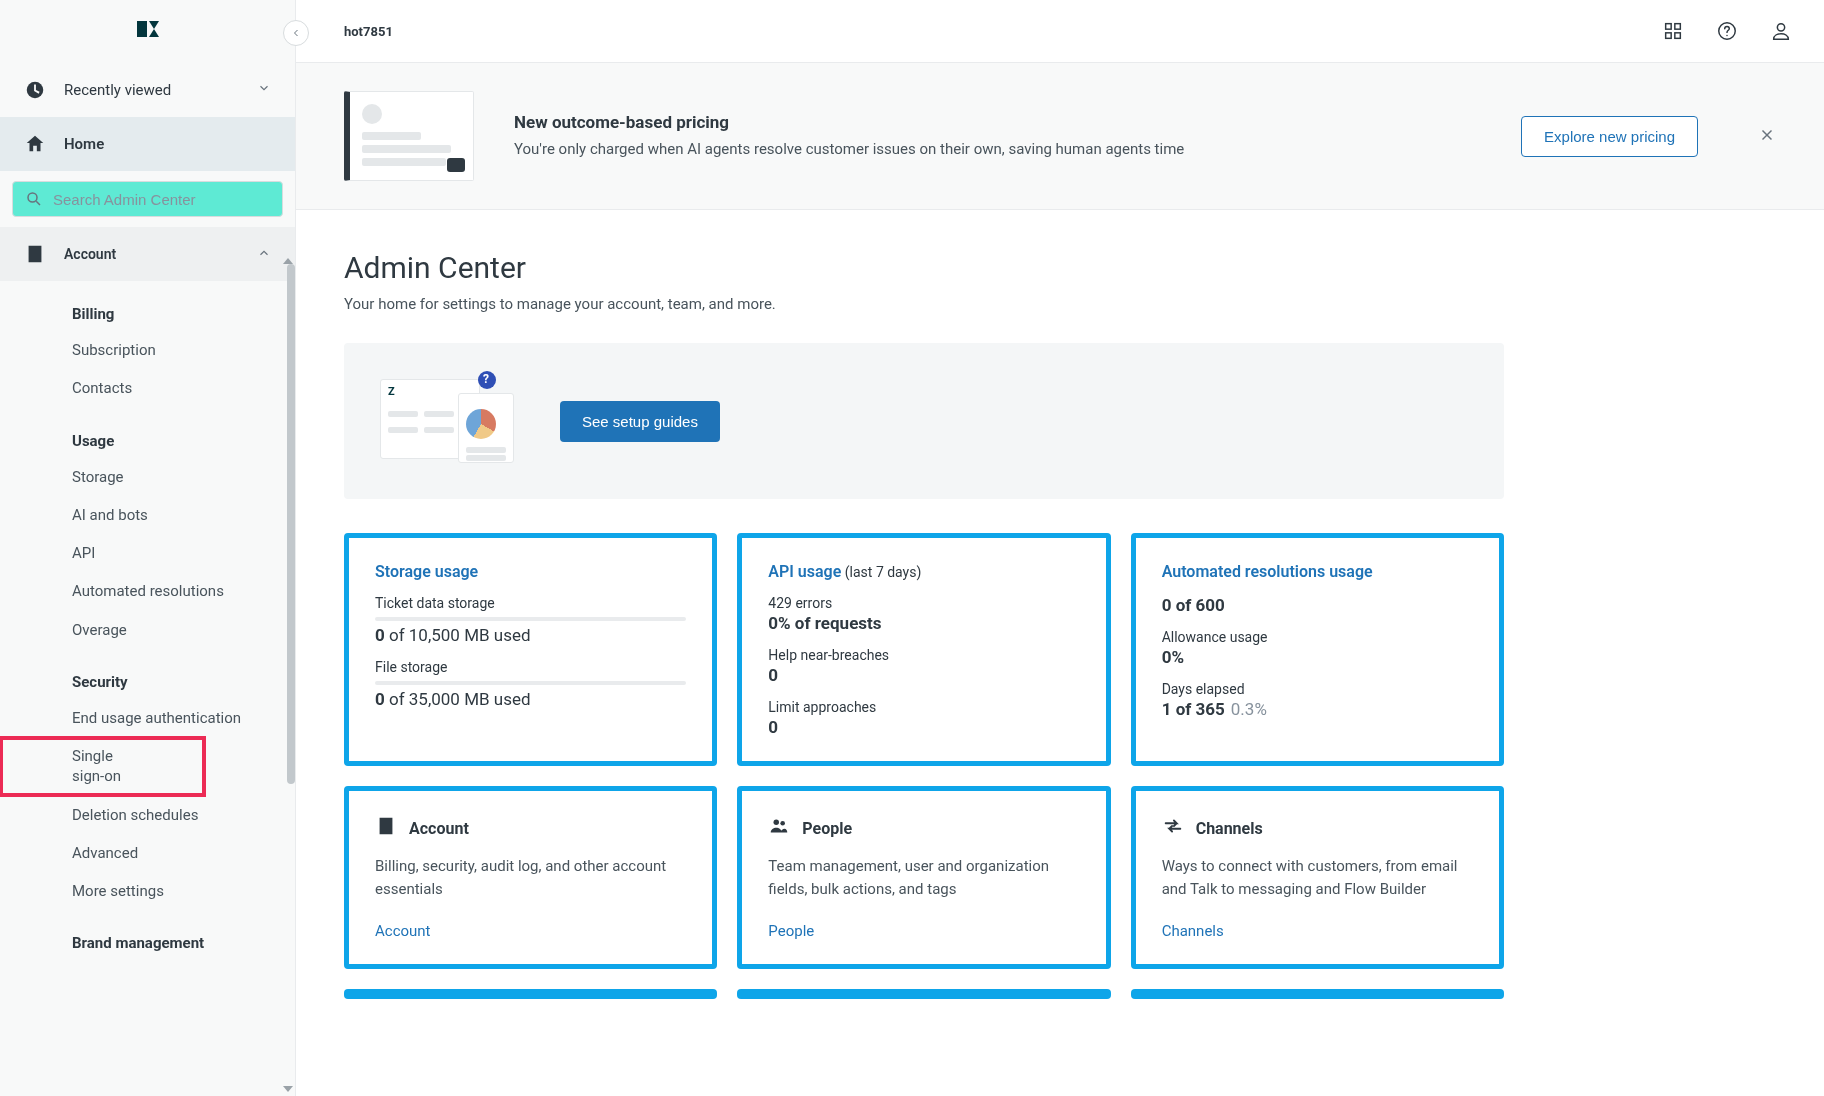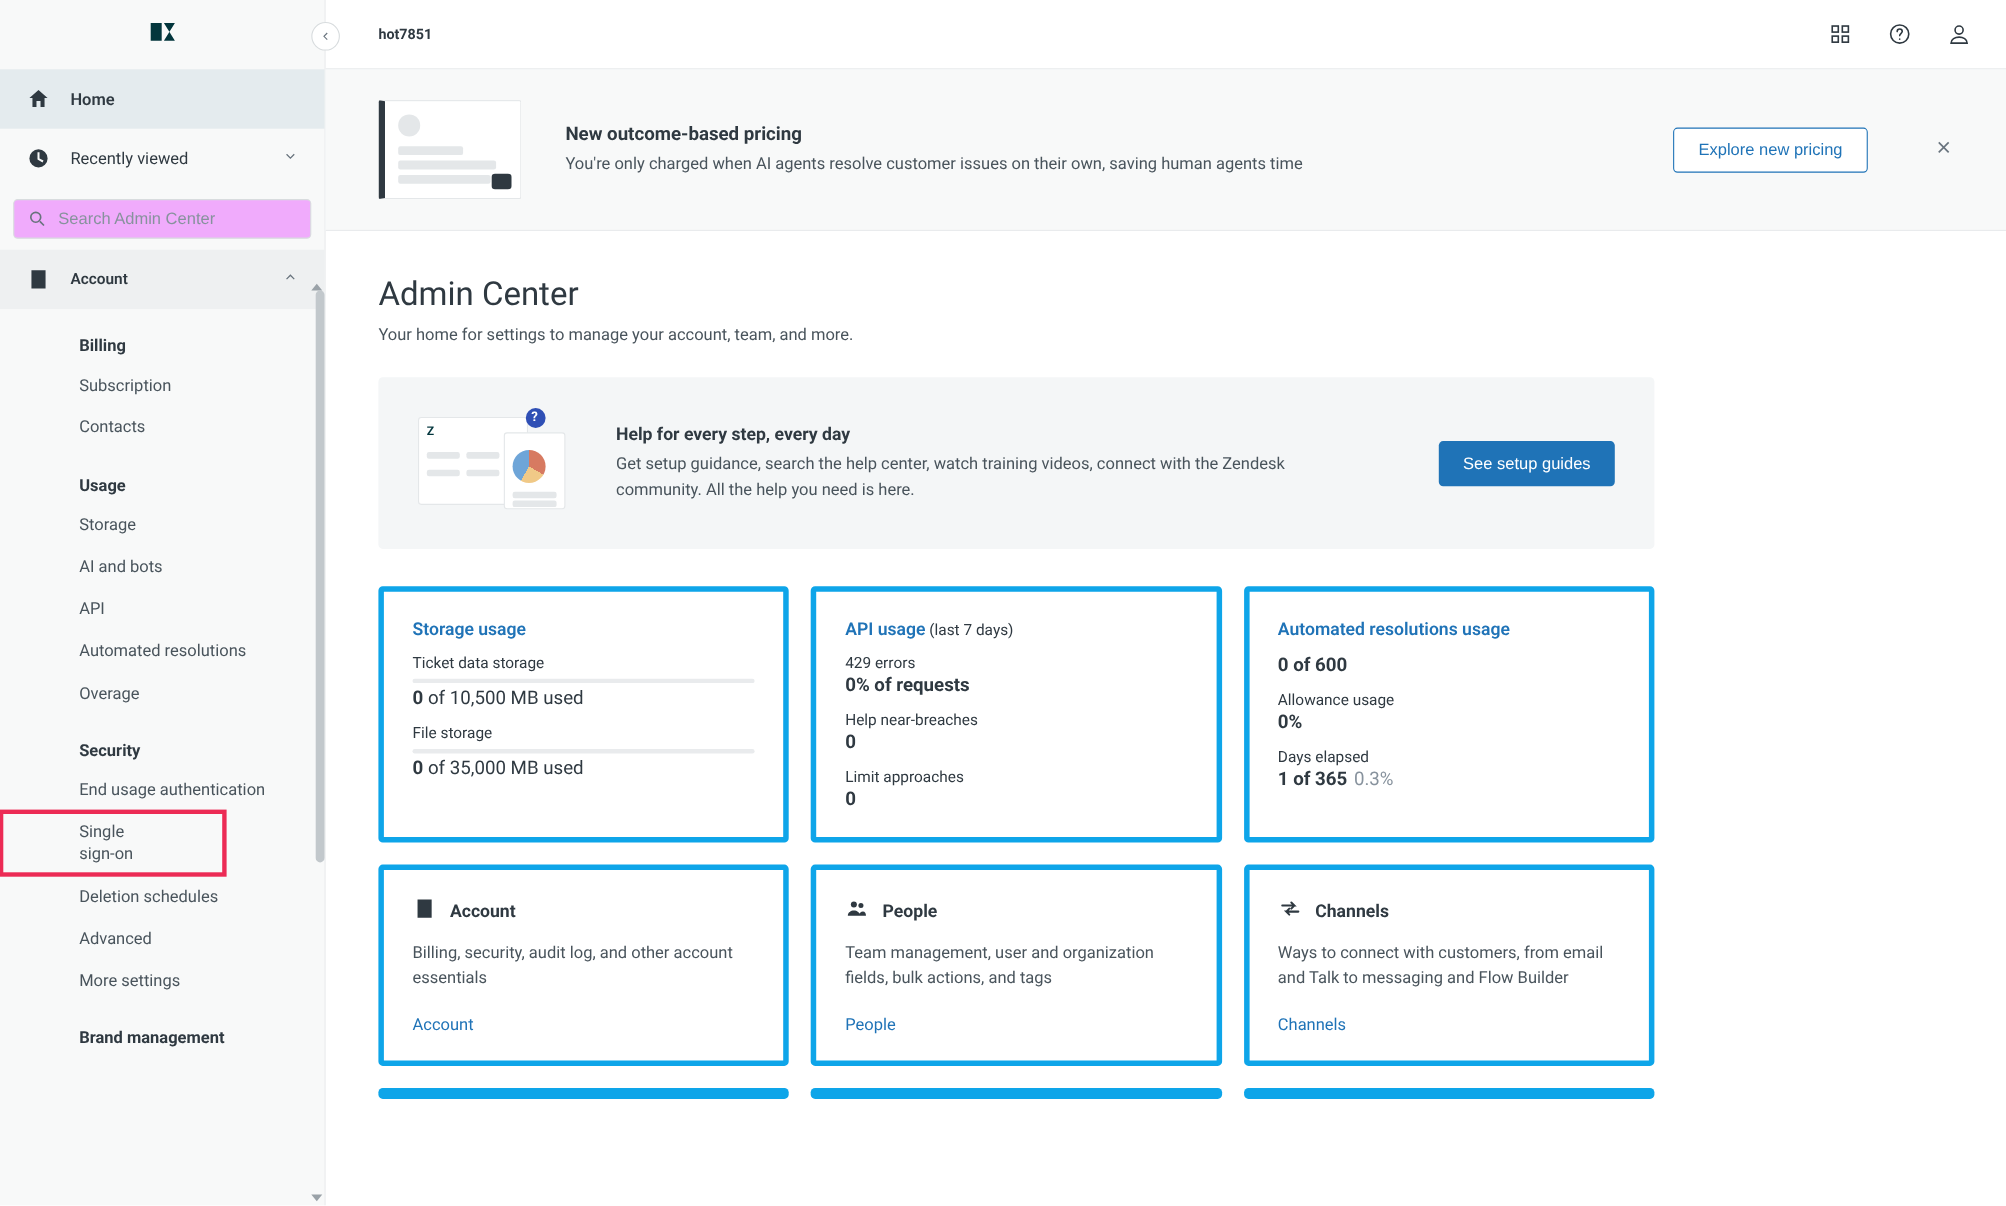--- a/index.html
+++ b/index.html
@@ -43,21 +43,21 @@
   .nav-item .chev { margin-left: auto; }
   .nav-home { background: #e4ebee; font-weight: 600; }
   .nav-recent {}
   .icon { width: 22px; height: 22px; display:inline-flex; align-items:center; justify-content:center; }
   .icon svg { width: 22px; height: 22px; fill: #2f3941; }
 
   .search-wrap { padding: 10px 12px; }
   .search-box {
     display: flex; align-items: center; gap: 10px;
     border: 1px solid #d8dcde; border-radius: 4px;
-    background: #f0abfc; padding: 8px 12px;
+    background: #5eead4; padding: 8px 12px;
   }
   .search-box input {
     border: none; outline: none; flex: 1; font-size: 15px;
     background: transparent; color: #2f3941;
   }
   .search-box input::placeholder { color: #87929d; }
   .search-box svg { width: 18px; height:18px; fill:#68737d; }
 
   .section-header {
     display:flex; align-items:center; gap:18px;
@@ -184,42 +184,42 @@
 
   <aside class="sidebar">
     <div class="logo-row">
       <span class="logo">
         <svg viewBox="0 0 26 26">
             <path d="M12 4v16L2 20 12 4zm2 0l10 0-10 16V4zM2 4h10L2 20V4zm12 16h10L14 4v16z"></path>
           </svg>
       </span>
     </div>
 
-    <div class="nav-item nav-home">
-      <span class="icon">
-        <svg viewBox="0 0 24 24">
-            <path d="M12 3l9 8h-3v9h-4v-6H10v6H6v-9H3l9-8z"></path>
-          </svg>
-      </span>
-      <span>Home</span>
-    </div>
-
     <div class="nav-item nav-recent">
       <span class="icon">
         <svg viewBox="0 0 24 24">
             <circle cx="12" cy="12" r="9"></circle>
             <path fill="#f8f9f9" d="M11 6h2v6l4 2-1 2-5-3z"></path>
           </svg>
       </span>
       <span>Recently viewed</span>
       <span class="chev">
         <svg width="14" height="14" viewBox="0 0 24 24" fill="none" stroke="#68737d" stroke-width="2">
             <polyline points="6 9 12 15 18 9"></polyline>
           </svg>
       </span>
+    </div>
+
+    <div class="nav-item nav-home">
+      <span class="icon">
+        <svg viewBox="0 0 24 24">
+            <path d="M12 3l9 8h-3v9h-4v-6H10v6H6v-9H3l9-8z"></path>
+          </svg>
+      </span>
+      <span>Home</span>
     </div>
 
     <div class="search-wrap">
       <div class="search-box">
         <svg viewBox="0 0 24 24">
             <circle cx="10" cy="10" r="6" fill="none" stroke="#68737d" stroke-width="2"></circle>
             <line x1="15" y1="15" x2="20" y2="20" stroke="#68737d" stroke-width="2"></line>
           </svg>
         <input type="text" placeholder="Search Admin Center" style="">
       </div>
@@ -337,24 +337,20 @@
           <div class="dot"></div>
             <div class="q">?</div>
           <div class="chartpie"></div>
           <div class="bar" style="left:8px;top:40px;width:30px;"></div>
           <div class="bar" style="left:44px;top:40px;width:30px;"></div>
           <div class="bar" style="left:8px;top:56px;width:30px;"></div>
           <div class="bar" style="left:44px;top:56px;width:30px;"></div>
           <div class="bar" style="left:86px;top:76px;width:40px;"></div>
           <div class="bar" style="left:86px;top:84px;width:40px;"></div>
         </div>
-        <div class="setup-text">
-          <div class="setup-title">Help for every step, every day</div>
-          <div class="setup-desc">Get setup guidance, search the help center, watch training videos, connect with the Zendesk community. All the help you need is here.</div>
-        </div>
         <button class="setup-btn">See setup guides</button>
       </div>
 
       <div class="card-row">
         <div class="card">
           <div class="card-title-link">Storage usage</div>
           <div class="kv">
             <div class="label">Ticket data storage</div>
             <div class="progress"></div>
             <div class="bigval"><span>0</span><span style="font-weight:400"> of 10,500 MB used</span></div>

